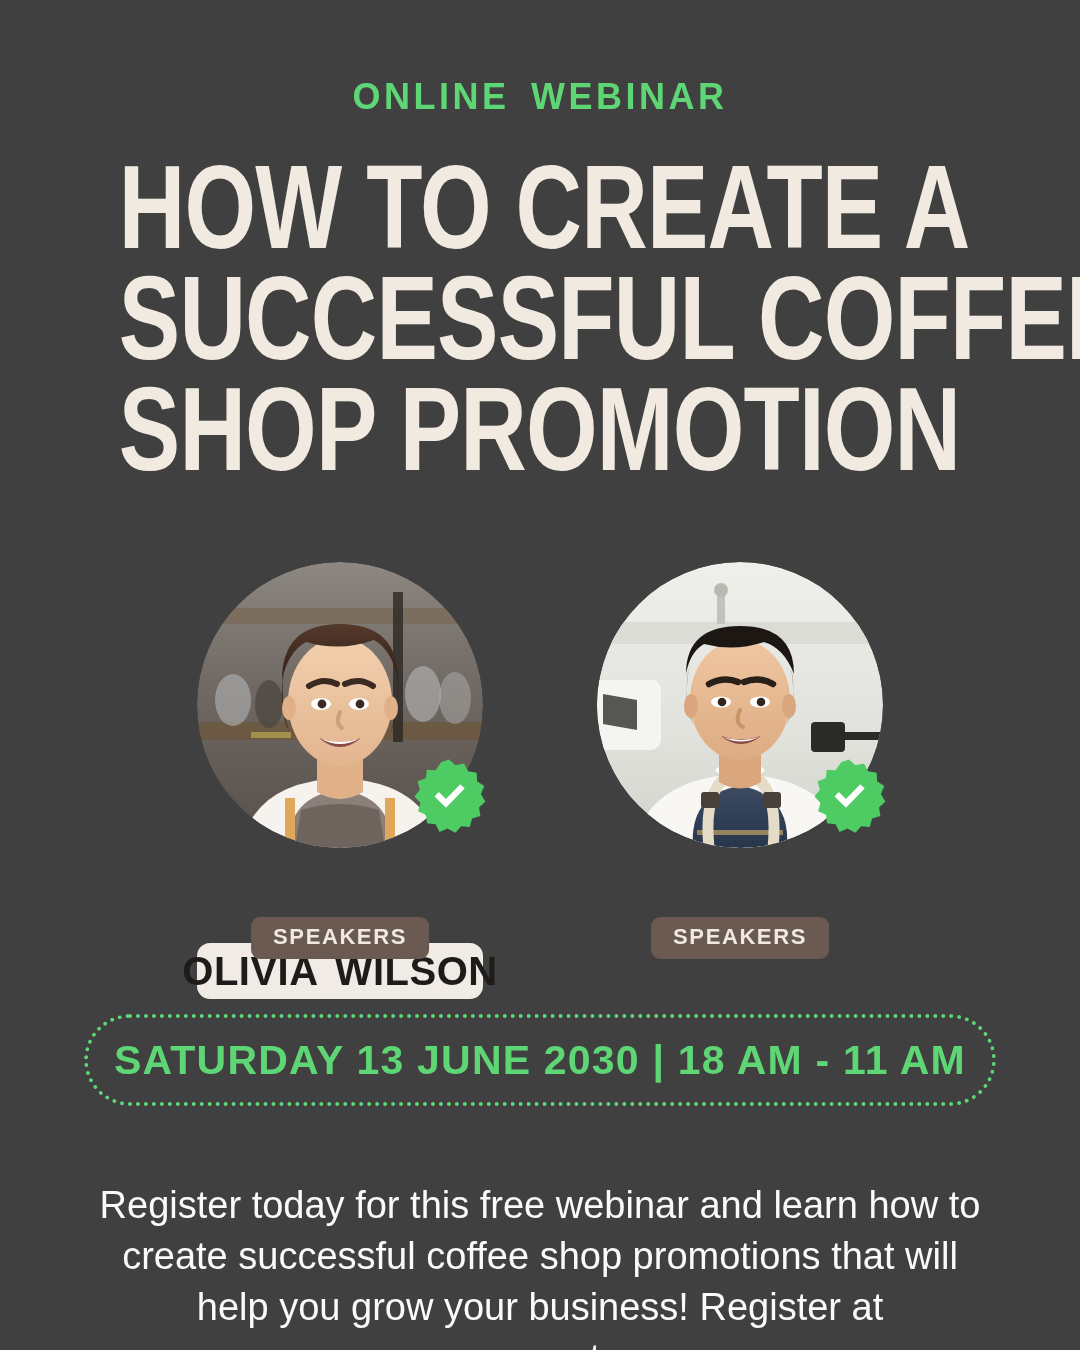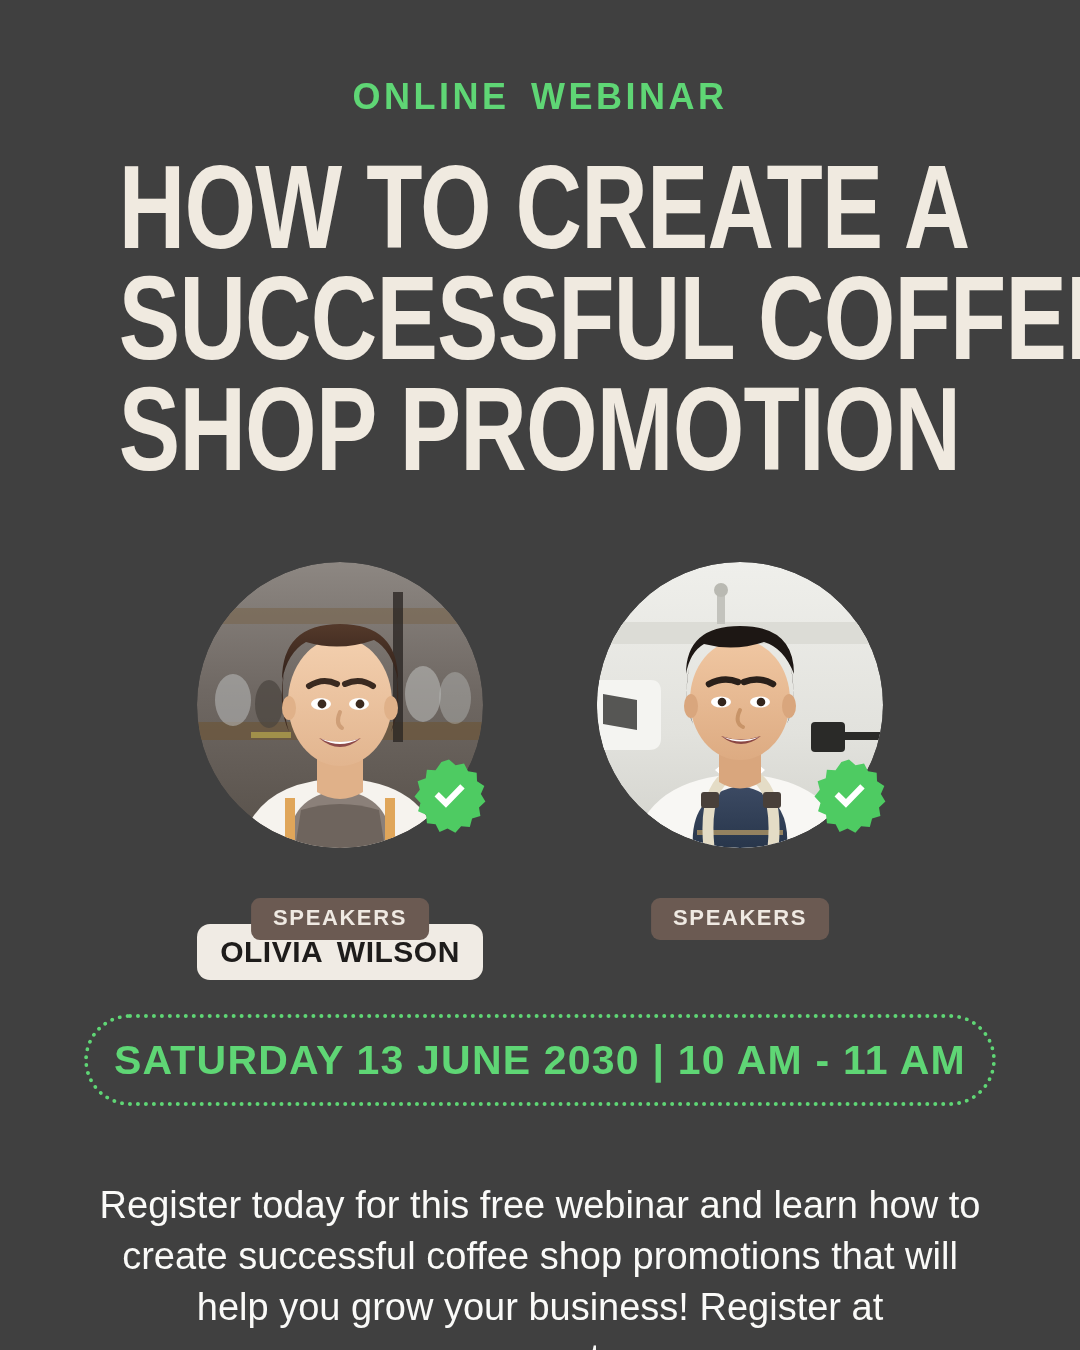--- a/index.html
+++ b/index.html
@@ -88,21 +88,21 @@
     right: -4px;
     bottom: 14px;
     width: 76px;
     height: 76px;
   }
   .verified svg { display: block; width: 76px; height: 76px; }
 
   
   .plate-wrap {
     position: relative;
-    margin-top: 50px;
+    margin-top: 69px;
     width: 286px;
     height: 72px;
   }
   .badge {
     position: absolute;
     top: 0;
     left: 50%;
     transform: translateX(-50%);
     background: #6B5A52;
     color: #EFE9E2;
@@ -123,21 +123,21 @@
     background: #F0EBE4;
     border-radius: 13px;
     display: flex;
     align-items: center;
     justify-content: center;
     z-index: 1;
   }
   .plate-name {
     color: #1E1C1B;
     font-weight: bold;
-    font-size: 30px;
+    font-size: 40px;
     letter-spacing: 0.5px;
     word-spacing: 6px;
     white-space: nowrap;
   }
 
   
   .date-banner {
     position: absolute;
     top: 1014px;
     left: 84px;
@@ -353,18 +353,18 @@
       </div>
 
       <div class="plate-wrap">
         <div class="badge">SPEAKERS</div>
       </div>
     </div>
 
   </div>
 
   <div class="date-banner">
-    <span class="date-text">SATURDAY 13 JUNE 2030 | 10 AM - 11 AM</span>
+    <span class="date-text">SATURDAY 13 JUNE 2030 | 18 AM - 11 AM</span>
   </div>
 
   <p class="body-copy">Register today for this free webinar and learn how to create successful coffee shop promotions that will help you grow your business! Register at www.capcut.com</p>
 
 </div>
 
 </body></html>

